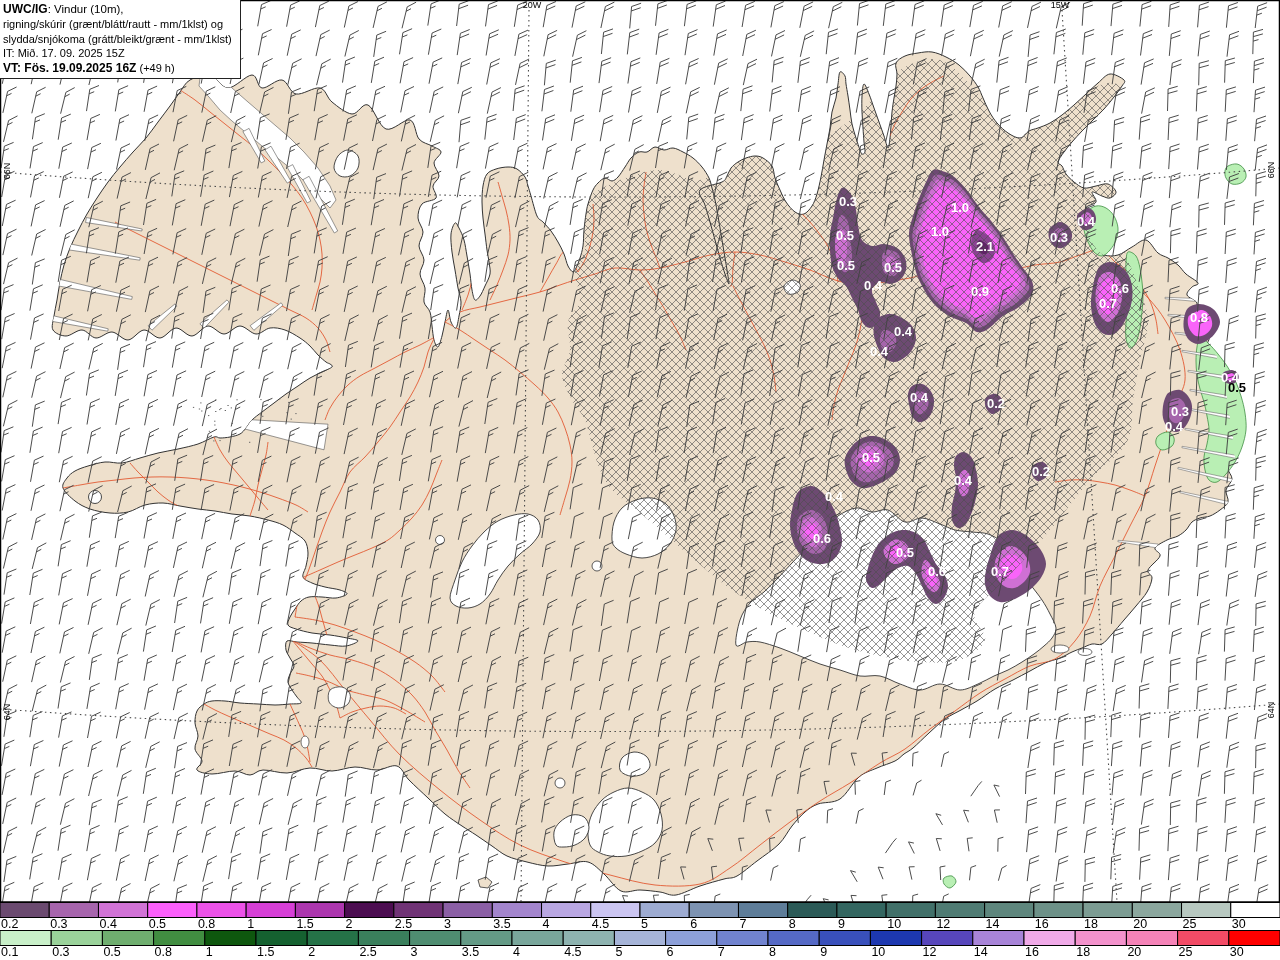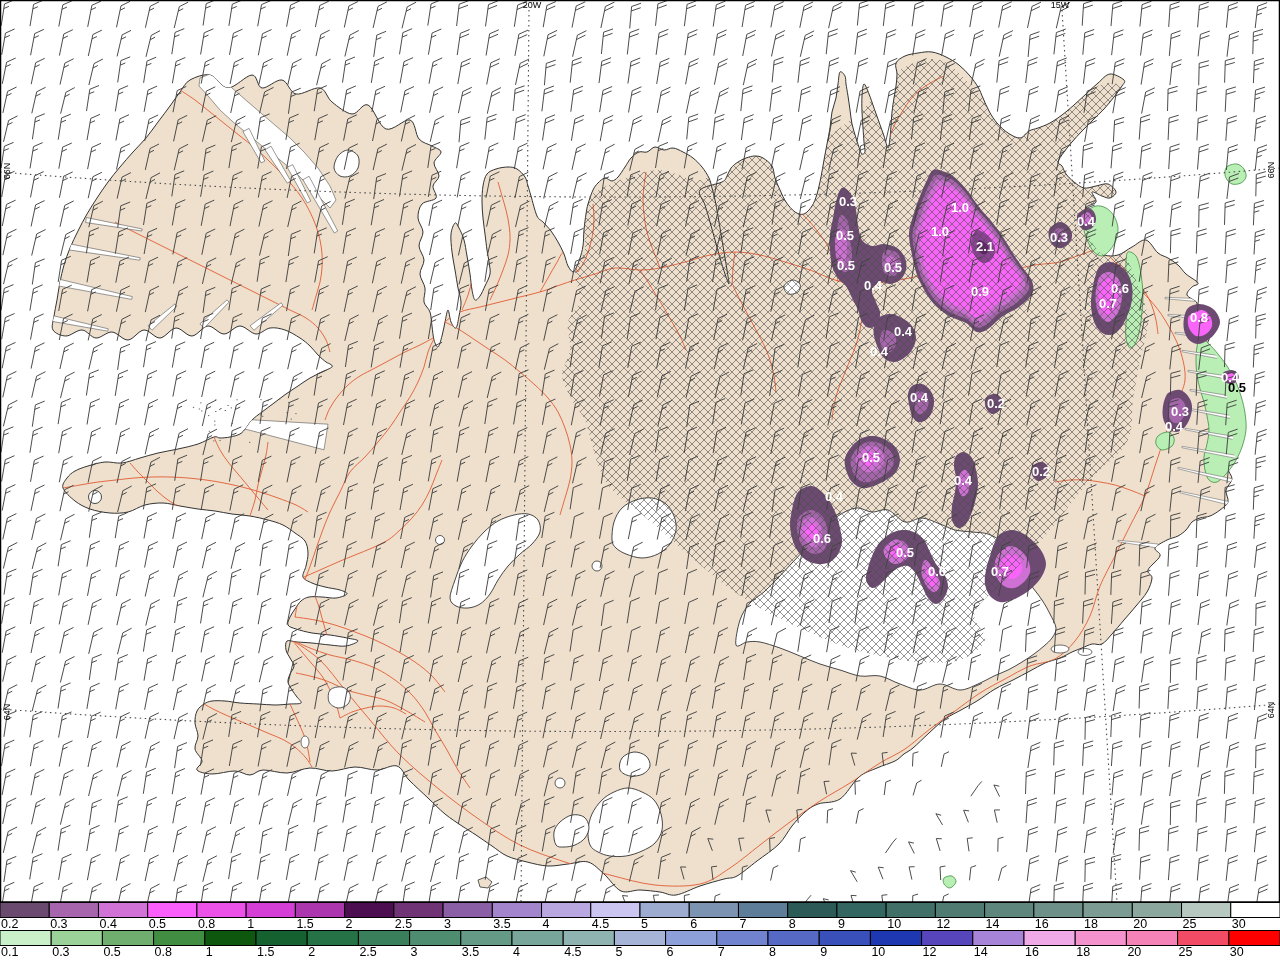--- a/index.html
+++ b/index.html
@@ -344,12 +344,19 @@
       <text x="820.2" y="956" font-size="12.5" fill="#000">9</text>
       <text x="871.4" y="956" font-size="12.5" fill="#000">10</text>
       <text x="922.6" y="956" font-size="12.5" fill="#000">12</text>
       <text x="973.8" y="956" font-size="12.5" fill="#000">14</text>
       <text x="1025.0" y="956" font-size="12.5" fill="#000">16</text>
       <text x="1076.2" y="956" font-size="12.5" fill="#000">18</text>
       <text x="1127.4" y="956" font-size="12.5" fill="#000">20</text>
       <text x="1178.6" y="956" font-size="12.5" fill="#000">25</text>
       <text x="1229.8" y="956" font-size="12.5" fill="#000">30</text>
     </svg>
+<div id="titlebox">
+<div class="l1"><b>UWC/IG</b>: Vindur (10m),</div>
+<div>rigning/skúrir (grænt/blátt/rautt - mm/1klst) og</div>
+<div>slydda/snjókoma (grátt/bleikt/grænt - mm/1klst)</div>
+<div>IT: Mið. 17. 09. 2025 15Z</div>
+<div><b>VT: Fös. 19.09.2025 16Z</b> (+49 h)</div>
+</div>
 </div>
 </body></html>

